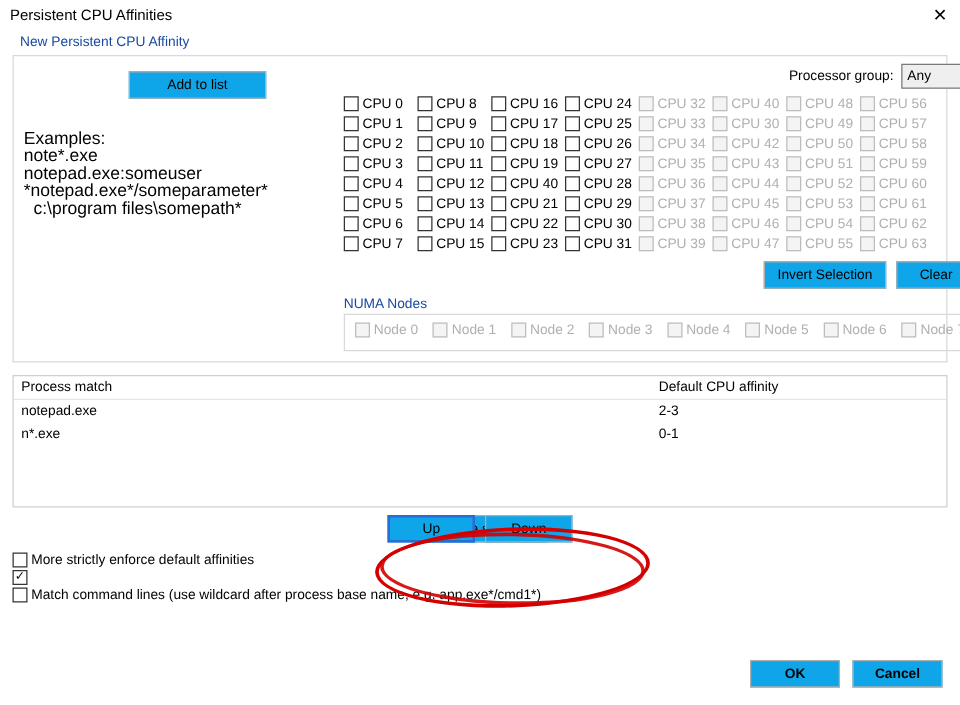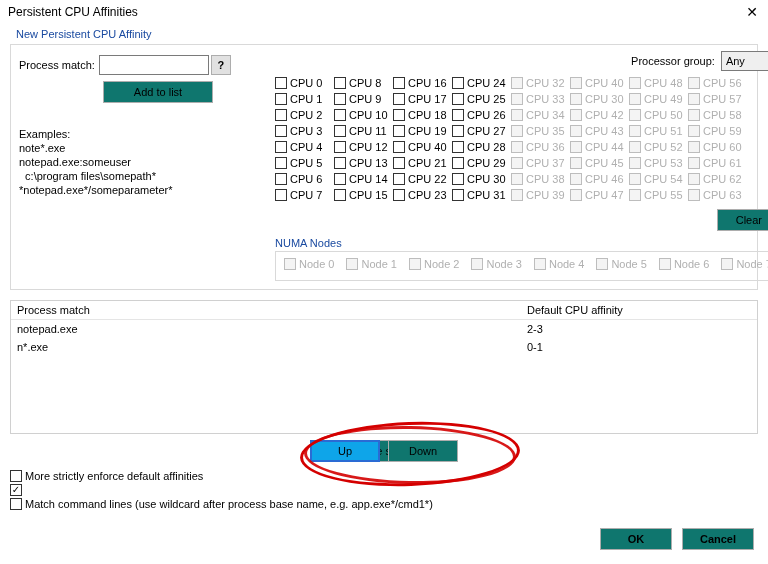--- a/index.html
+++ b/index.html
@@ -36,37 +36,37 @@
   }
   .row { display: flex; align-items: center; }
   .label { margin-right: 4px; }
   .textinput {
     border: 1px solid #7a7a7a;
     height: 20px;
     padding: 1px 3px;
     background: #fff;
   }
   .btn {
-    background: #0f766e;
+    background: #0ea5e9;
     border: 1px solid #adadad;
     height: 22px;
     padding: 0 10px;
     font-size: 11px;
     cursor: default;
   }
   .btn.wide { min-width: 90px; }
   .qbtn {
     width: 20px; height: 20px;
     border: 1px solid #adadad;
     background: #e1e1e1;
     display: inline-flex; align-items: center; justify-content: center;
     font-weight: bold;
     margin-left: 2px;
   }
-  .smalltext { font-size: 11px; line-height: 14px; }
+  .smalltext { font-size: 14px; line-height: 14px; }
   .topleft { width: 248px; flex: 0 0 248px; }
   .topright { flex: 1; }
   .cpu-grid {
     display: grid;
     grid-template-columns: repeat(8, 59px);
     grid-template-rows: repeat(8, 16px);
     gap: 0;
     margin-top: 4px;
   }
   .cpu-cell { display: flex; align-items: center; white-space: nowrap; }
@@ -97,21 +97,21 @@
     display: inline-flex; align-items: center; justify-content: space-between;
     padding: 0 4px; margin-left: 6px;
   }
   .rightbtns { display: flex; justify-content: flex-end; gap: 8px; margin-top: 6px; }
   .numa-title { color: #1a4aa0; margin: 6px 0 2px 0; }
   .numa-row { display: flex; gap: 12px; flex-wrap: nowrap; padding: 4px 4px 8px 4px; }
   .numa-item { display: flex; align-items: center; color: #b0b0b0; white-space: nowrap; }
   .listpanel {
     border: 1px solid #d0d0d0;
     margin-top: 10px;
-    height: 134px;
+    height: 106px;
     overflow: hidden;
   }
   .listhead, .listrow {
     display: flex;
     font-size: 11px;
   }
   .listhead { border-bottom: 1px solid #e5e5e5; }
   .col1 { flex: 0 0 510px; padding: 3px 6px; }
   .col2 { flex: 1; padding: 3px 6px; }
   .listbody { }
@@ -157,34 +157,29 @@
   <span class="close-x">✕</span>
 </div>
 
 <div class="content">
   <div class="group-title">New Persistent CPU Affinity</div>
 
   <div class="fieldset">
     <div style="display:flex; gap:8px;">
 
       <div class="topleft">
-        <div class="row" style="margin-top:4px;">
-          <span class="label">Process match:</span>
-          <input class="textinput" style="width: 110px;" value="">
-          <span class="qbtn">?</span>
-        </div>
         <div style="text-align:center; margin:6px 0 0 30px;">
           <button class="btn" style="width:110px">Add to list</button>
         </div>
         <div style="height:24px"></div>
         <div class="smalltext">Examples:</div>
         <div class="smalltext">note*.exe</div>
         <div class="smalltext">notepad.exe:someuser</div>
+        <div class="smalltext">*notepad.exe*/someparameter*</div>
         <div class="smalltext" style="white-space:pre">  c:\program files\somepath*</div>
-        <div class="smalltext">*notepad.exe*/someparameter*</div>
       </div>
 
       <div class="topright">
         <div class="proc-group">
           <span>Processor group:</span>
           <span class="select">
             <span>Any</span>
 
           </span>
         </div>
@@ -442,20 +437,21 @@
               <span class="cb disabled"></span>
               <span class="cpu-label disabled">CPU 62</span>
             </div>
             <div class="cpu-cell">
               <span class="cb disabled"></span>
               <span class="cpu-label disabled">CPU 63</span>
             </div>
           </div>
 
         <div class="rightbtns">
+          <button class="btn wide">Invert Selection</button>
           <button class="btn" style="min-width:64px">Clear</button>
         </div>
 
         <div class="numa-title">NUMA Nodes</div>
         <div class="fieldset" style="padding:2px 4px;">
           <div class="numa-row" id="numa-row">
               <div class="numa-item">
                 <span class="cb disabled"></span>
                 <span>Node 0</span>
               </div>

